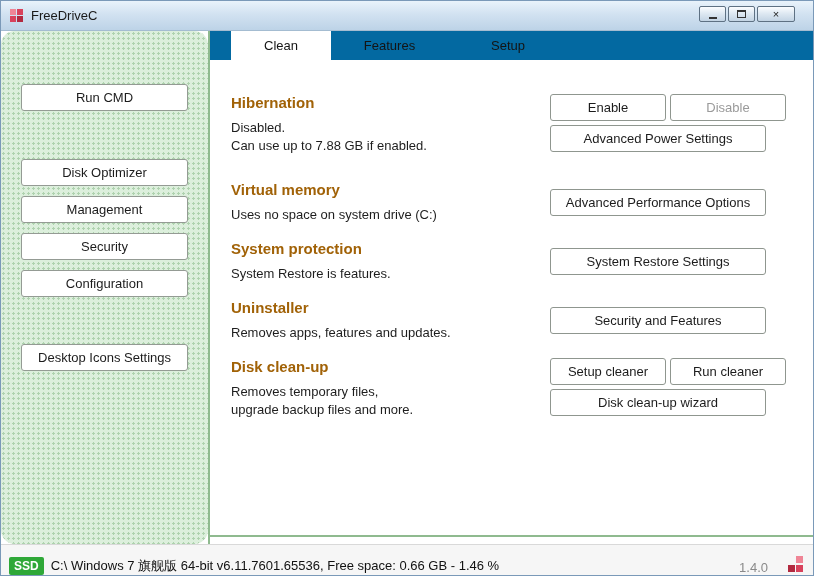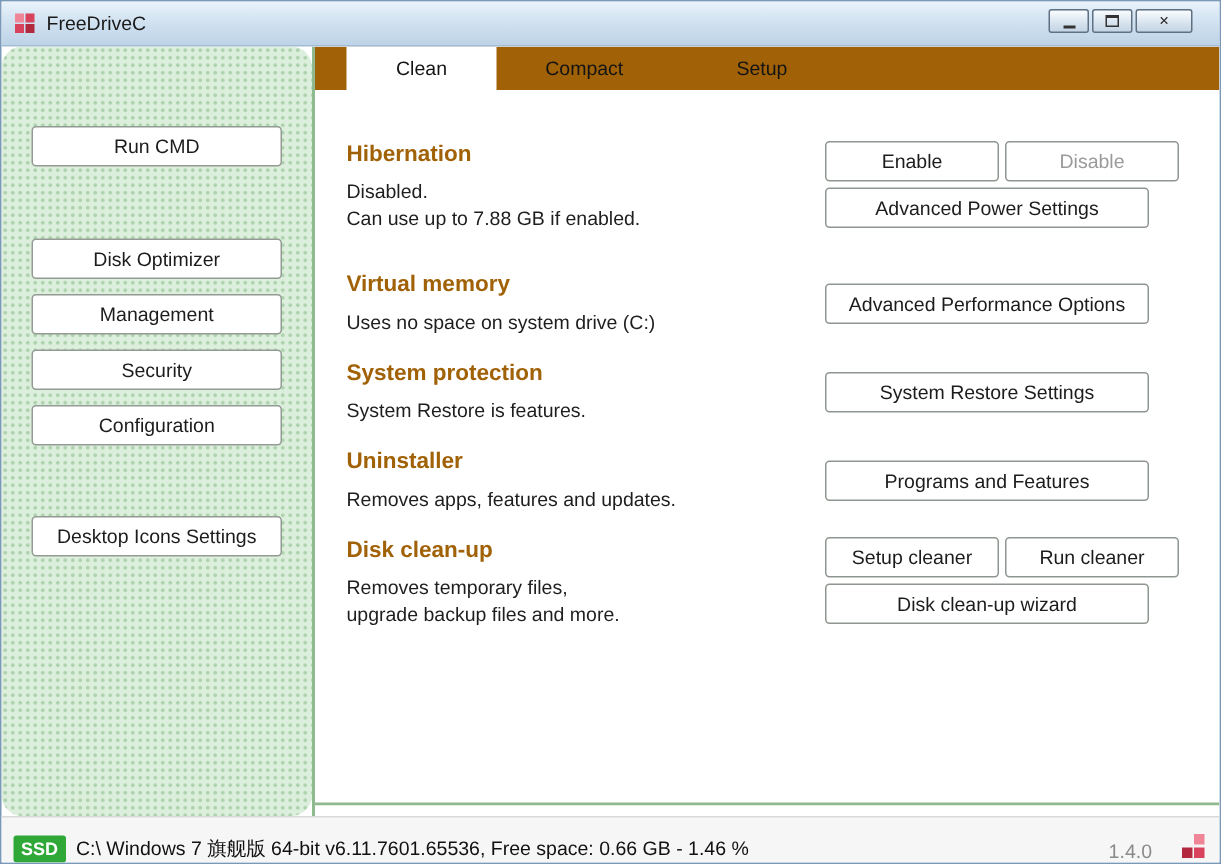--- a/index.html
+++ b/index.html
@@ -41,21 +41,21 @@
     width:167px; height:27px; font-size:13px; color:#1c1c1c;
     background:#fff; border:1px solid #949b94; border-radius:3px;
     font-family:"Liberation Sans", sans-serif; cursor:default;
   }
   .side-gap-lg{ height:48px; flex:0 0 48px; }
   .side-gap-md{ height:47px; flex:0 0 47px; }
   .side-group{ display:flex; flex-direction:column; gap:10px; align-items:center; }
   
   .main{ flex:1 1 auto; display:flex; flex-direction:column; background:#fff;
          border-left:2px solid #8fba8f; overflow:hidden; }
-  .tabbar{ height:29px; flex:0 0 29px; background:#a16207; display:flex; padding-left:21px; }
+  .tabbar{ height:29px; flex:0 0 29px; background:#0369a1; display:flex; padding-left:21px; }
   .tab{
     display:flex; align-items:center; justify-content:center;
     font-size:13px; color:#141414; cursor:default;
   }
   .tab-clean{ width:100px; } .tab-compact{ width:117px; } .tab-setup{ width:120px; }
   .tab.active{ background:#fff; }
   .content{ flex:1 1 auto; padding:34px 27px 0 21px; border-bottom:2px solid #8fba8f; }
   .below-strip{ height:7px; flex:0 0 7px; background:#fff; }
   .row{ display:flex; margin-bottom:16px; }
   .row-1{ margin-bottom:26px; }
@@ -124,21 +124,21 @@
         <button class="side-btn">Configuration</button>
       </div>
       <div class="side-gap-md"></div>
       <button class="side-btn">Desktop Icons Settings</button>
     </div>
 
     <div class="main">
 
       <div class="tabbar">
         <div class="tab tab-clean active">Clean</div>
-        <div class="tab tab-compact">Compact</div>
+        <div class="tab tab-compact">Features</div>
         <div class="tab tab-setup">Setup</div>
       </div>
 
       <div class="content">
 
         <div class="row row-1">
           <div class="sec-left">
             <div class="sec-title">Hibernation</div>
             <div class="sec-line">Disabled.</div>
             <div class="sec-line">Can use up to 7.88 GB if enabled.</div>
@@ -171,21 +171,21 @@
             <button class="btn full btn-offset">System Restore Settings</button>
           </div>
         </div>
 
         <div class="row">
           <div class="sec-left">
             <div class="sec-title">Uninstaller</div>
             <div class="sec-line">Removes apps, features and updates.</div>
           </div>
           <div class="sec-right">
-            <button class="btn full btn-offset">Programs and Features</button>
+            <button class="btn full btn-offset">Security and Features</button>
           </div>
         </div>
 
         <div class="row">
           <div class="sec-left">
             <div class="sec-title">Disk clean-up</div>
             <div class="sec-line">Removes temporary files,</div>
             <div class="sec-line">upgrade backup files and more.</div>
           </div>
           <div class="sec-right">

